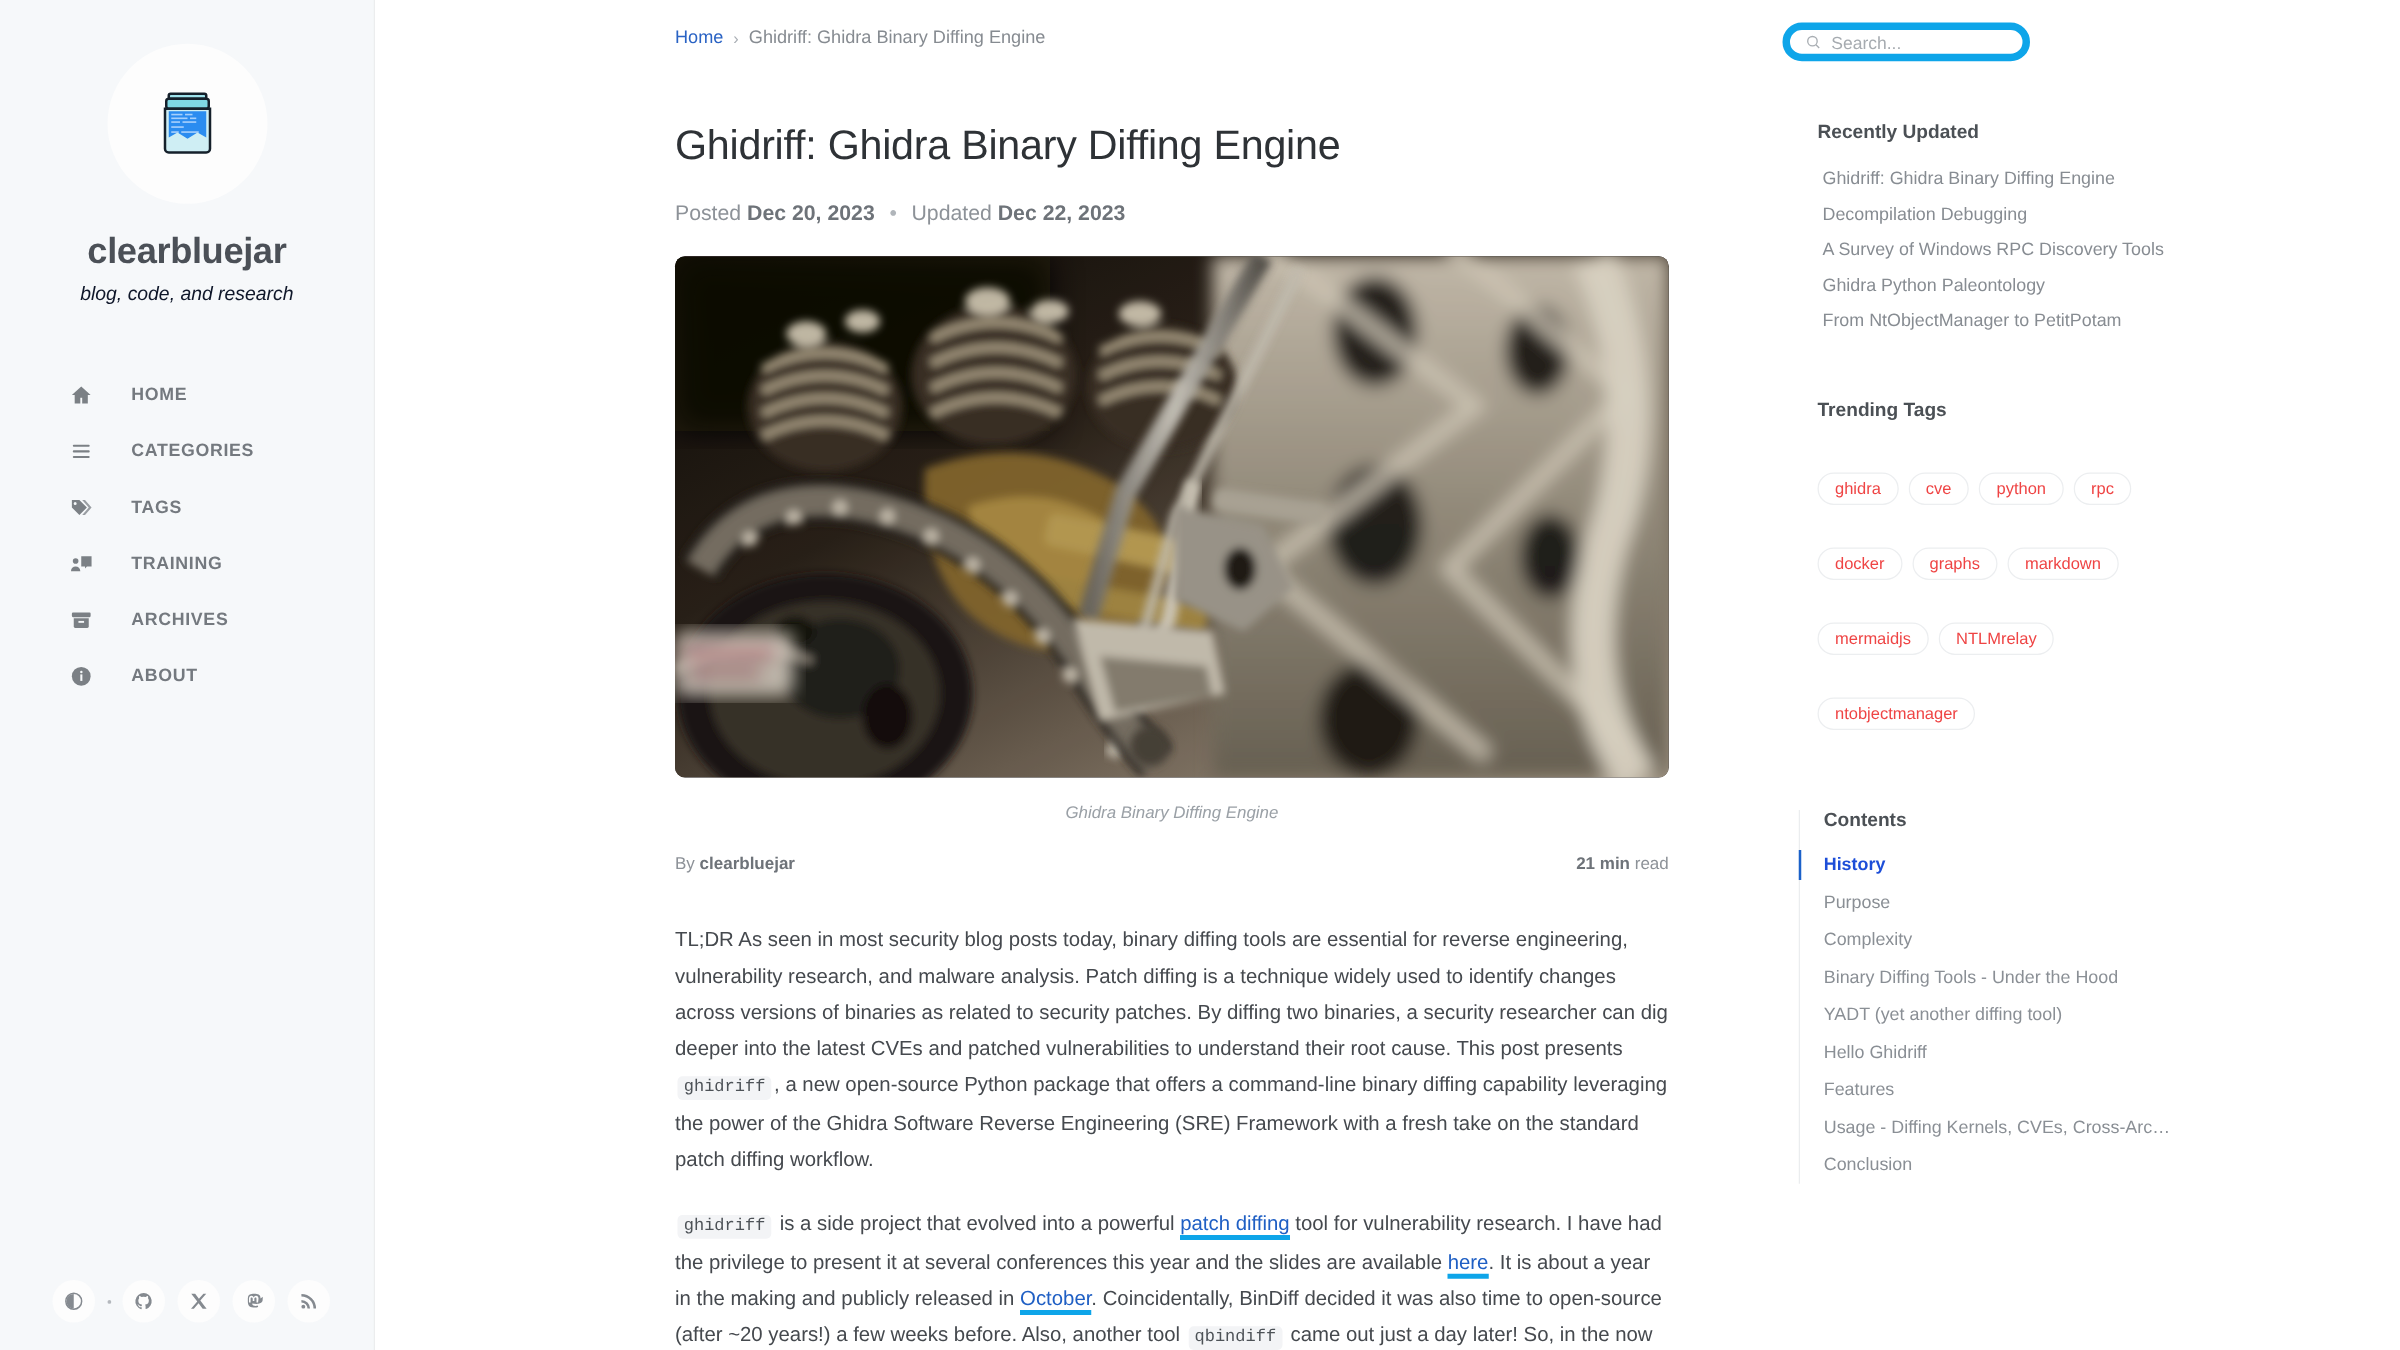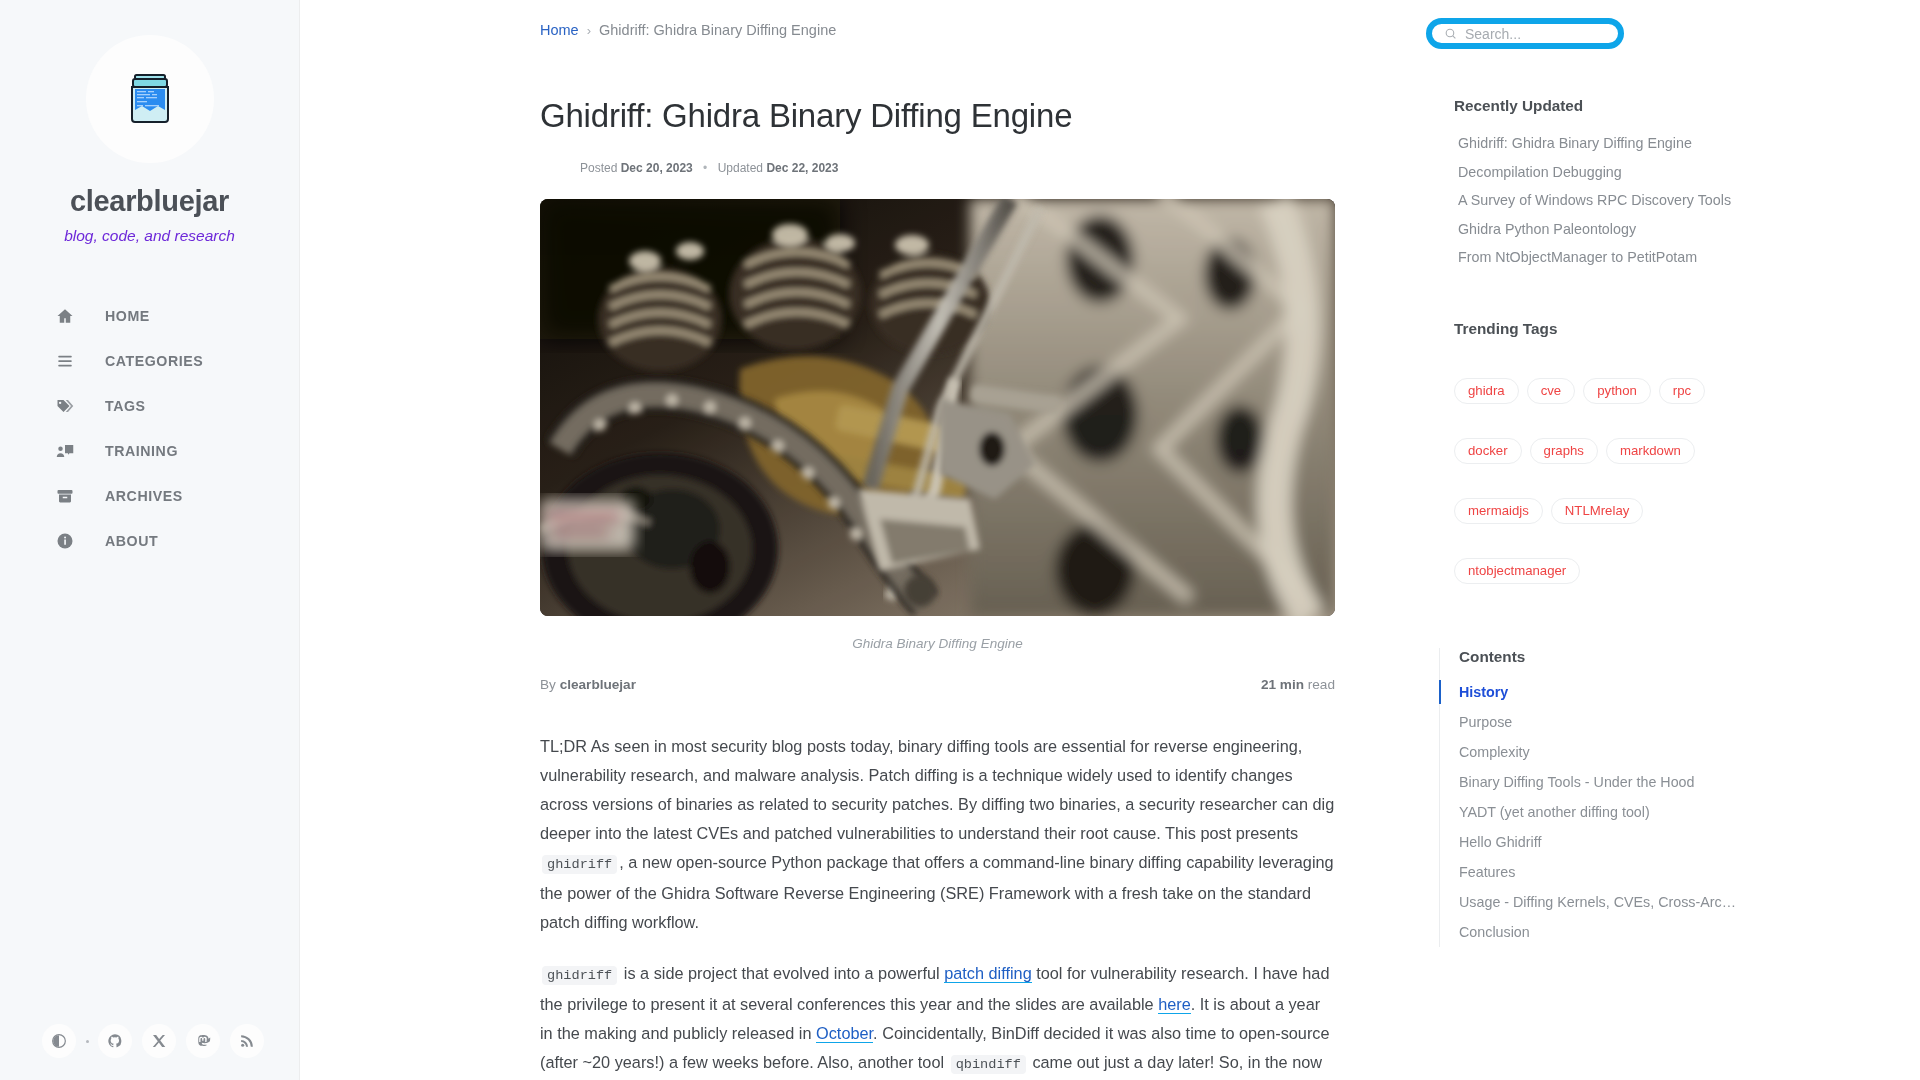--- a/index.html
+++ b/index.html
@@ -32,21 +32,21 @@
     font-size: 29px;
     font-weight: 700;
     color: #4b5057;
     letter-spacing: -0.3px;
     margin-top: 22px;
   }
   .site-subtitle {
     text-align: center;
     font-size: 15.5px;
     font-style: italic;
-    color: #6d28d9;
+    color: #0f172a;
     margin-top: 9px;
   }
   .nav { margin-top: 48px; }
   .nav-item {
     display: flex; align-items: center;
     height: 45px;
     padding-left: 54px;
     text-decoration: none;
     cursor: pointer;
   }
@@ -114,23 +114,22 @@
 
   .post-title {
     font-size: 33px;
     font-weight: 400;
     color: #2e3236;
     letter-spacing: -0.2px;
     margin-top: 59px;
   }
   .post-meta {
     margin-top: 26px;
-    font-size: 12px;
+    font-size: 17px;
     color: #8d9298;
-    margin-left: 40px;
   }
   .post-meta b { color: #6e7379; font-weight: 700; }
   .post-meta .mdot { margin: 0 7px; color: #b0b5ba; }
 
   .hero {
     margin-top: 24px;
     width: 795px; height: 417px;
     border-radius: 8px;
     overflow: hidden;
     position: relative;
@@ -159,21 +158,21 @@
     width: 795px;
     margin-top: 40px;
     font-size: 16.3px;
     line-height: 29px;
     color: #45494e;
   }
   .body-text p { margin-bottom: 22px; }
   .body-text a {
     color: #1f5fc4;
     text-decoration: none;
-    border-bottom: 1px solid #0ea5e9;
+    border-bottom: 4px solid #0ea5e9;
     cursor: pointer;
   }
   code.inline {
     font-family: "Liberation Mono", monospace;
     font-size: 13.6px;
     background: #f3f4f6;
     color: #4d5257;
     border-radius: 4px;
     padding: 2px 5px;
     margin: 0 2px;

